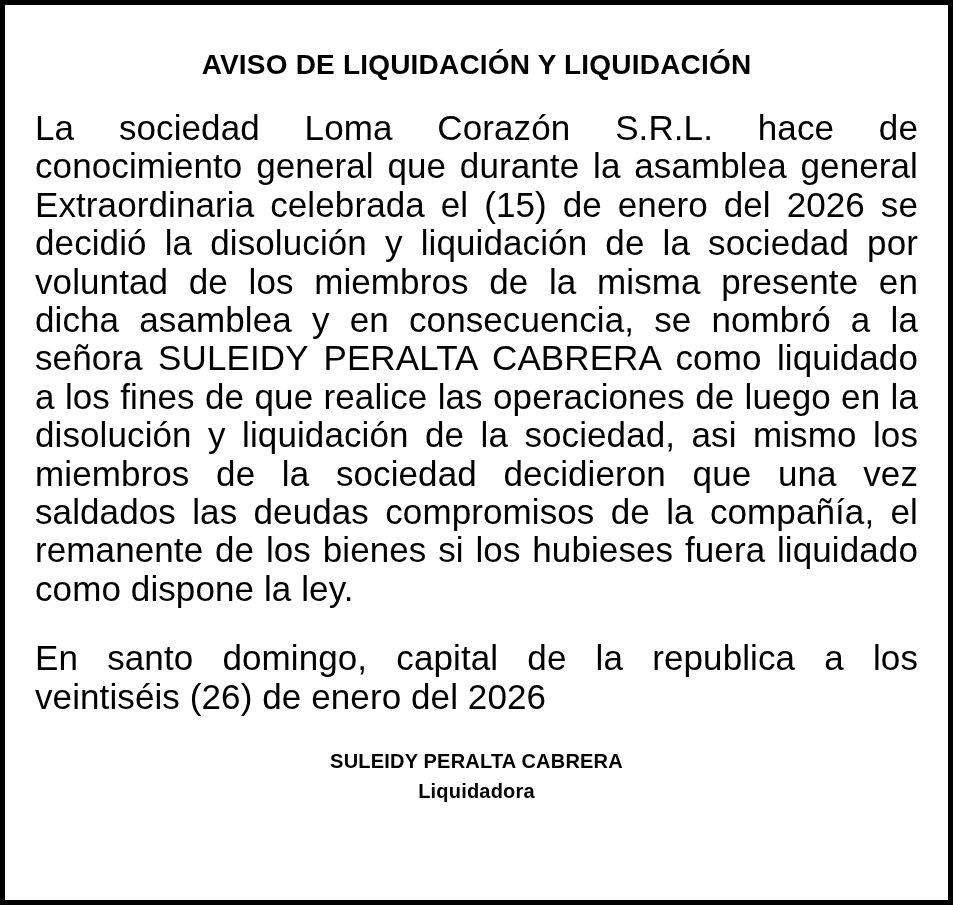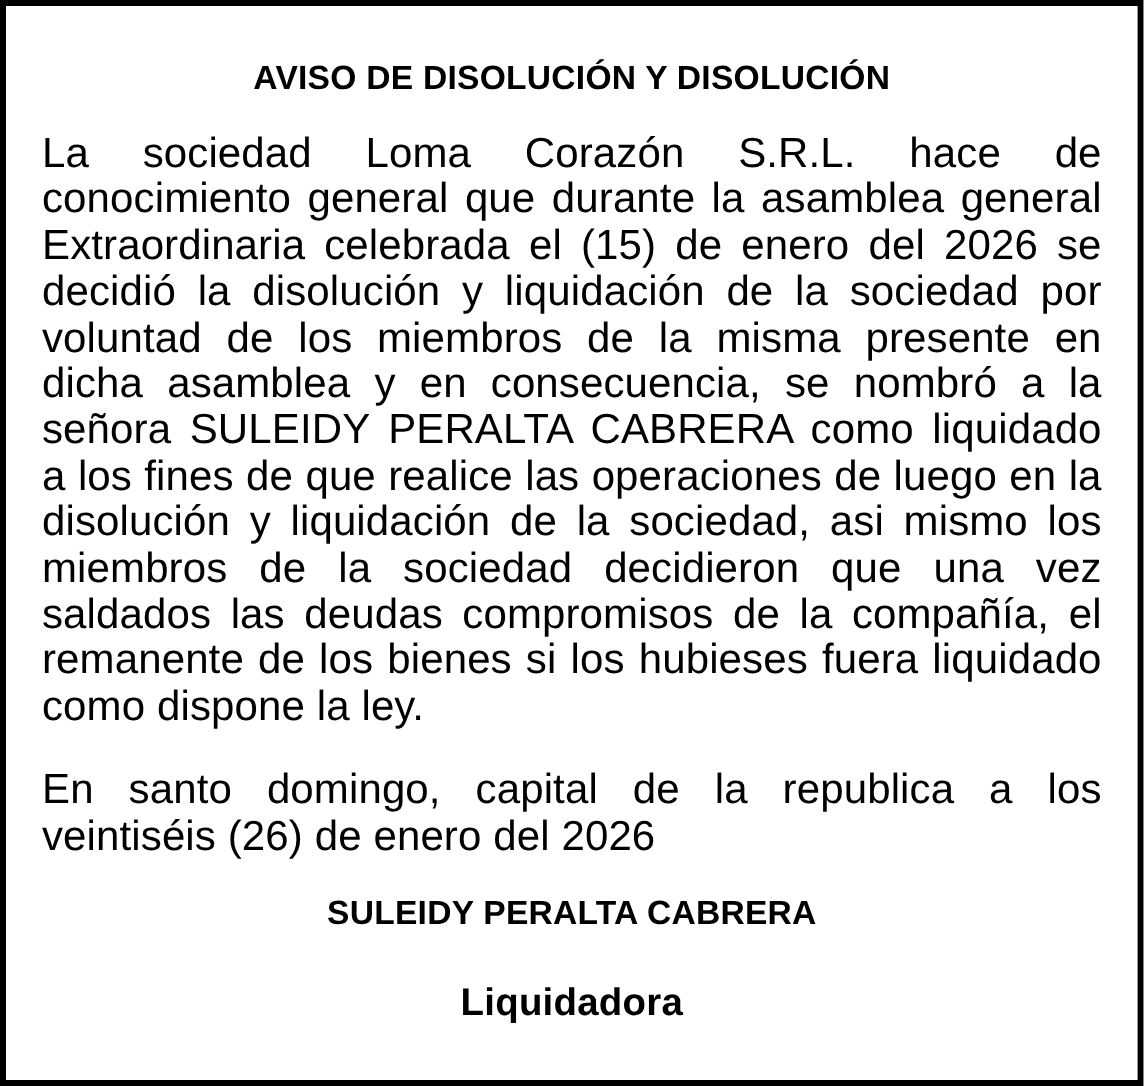--- a/index.html
+++ b/index.html
@@ -41,37 +41,36 @@
   }
   .notice-paragraph:last-of-type {
     margin-bottom: 30px;
   }
   .signature-block {
     text-align: center;
     font-weight: bold;
     margin-top: 30px;
   }
   .signature-name {
-    font-size: 28px;
+    font-size: 20px;
     line-height: 30px;
     letter-spacing: 0.2px;
   }
   .signature-role {
-    font-size: 32px;
+    font-size: 20px;
     line-height: 30px;
     letter-spacing: 0.2px;
-    margin-top: 44px;
   }
 </style>
 </head>
 <body>
 
 <div class="page">
   <div class="content">
-    <h1 class="notice-title">AVISO DE DISOLUCIÓN Y DISOLUCIÓN</h1>
+    <h1 class="notice-title">AVISO DE LIQUIDACIÓN Y LIQUIDACIÓN</h1>
 
     <p class="notice-paragraph">La sociedad Loma Corazón S.R.L. hace de conocimiento general que durante la asamblea general Extraordinaria celebrada el (15) de enero del 2026 se decidió la disolución y liquidación de la sociedad por voluntad de los miembros de la misma presente en dicha asamblea y en consecuencia, se nombró a la señora SULEIDY PERALTA CABRERA como liquidado a los fines de que realice las operaciones de luego en la disolución y liquidación de la sociedad, asi mismo los miembros de la sociedad decidieron que una vez saldados las deudas compromisos de la compañía, el remanente de los bienes si los hubieses fuera liquidado como dispone la ley.</p>
 
 
     <p class="notice-paragraph">En santo domingo, capital de la republica a los veintiséis (26) de enero del 2026</p>
 
     <div class="signature-block">
       <div class="signature-name">SULEIDY PERALTA CABRERA</div>
       <div class="signature-role">Liquidadora</div>
     </div>

